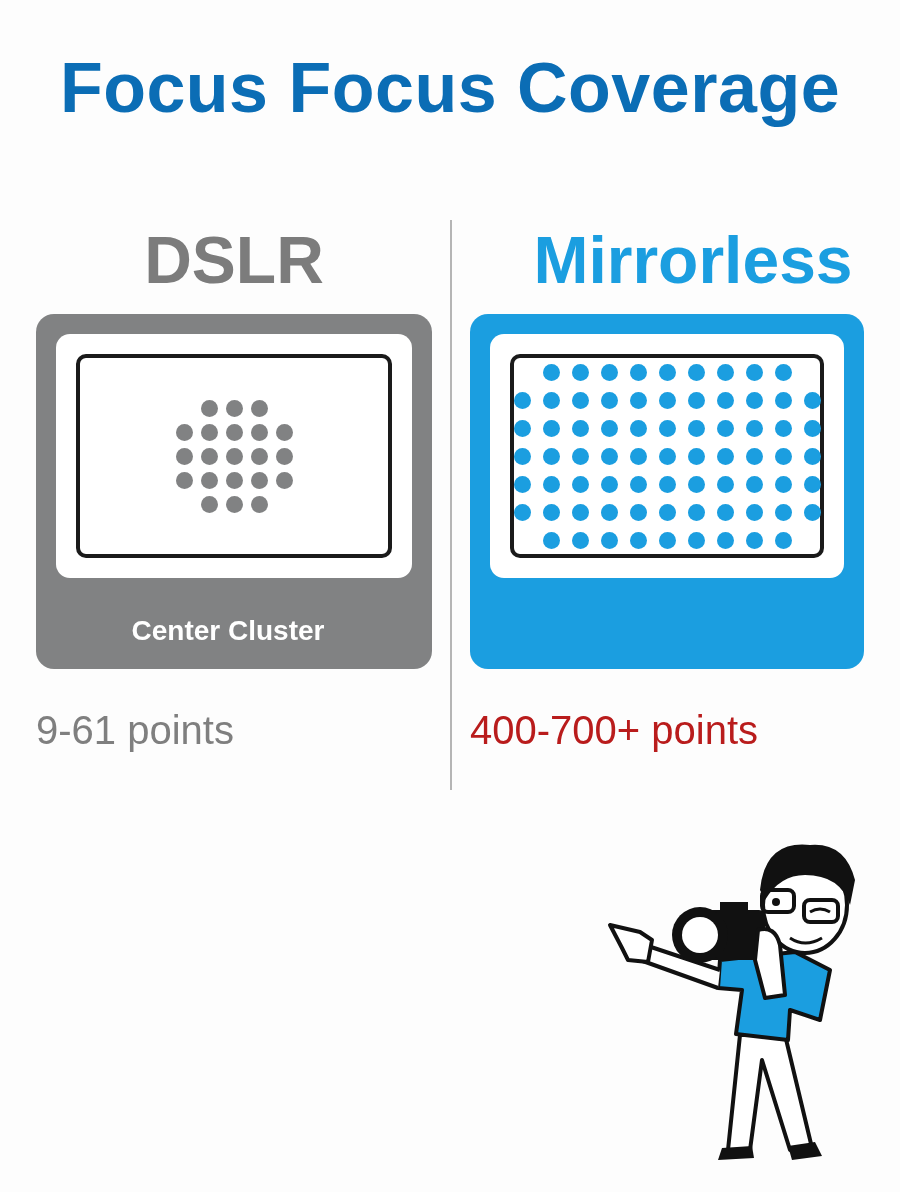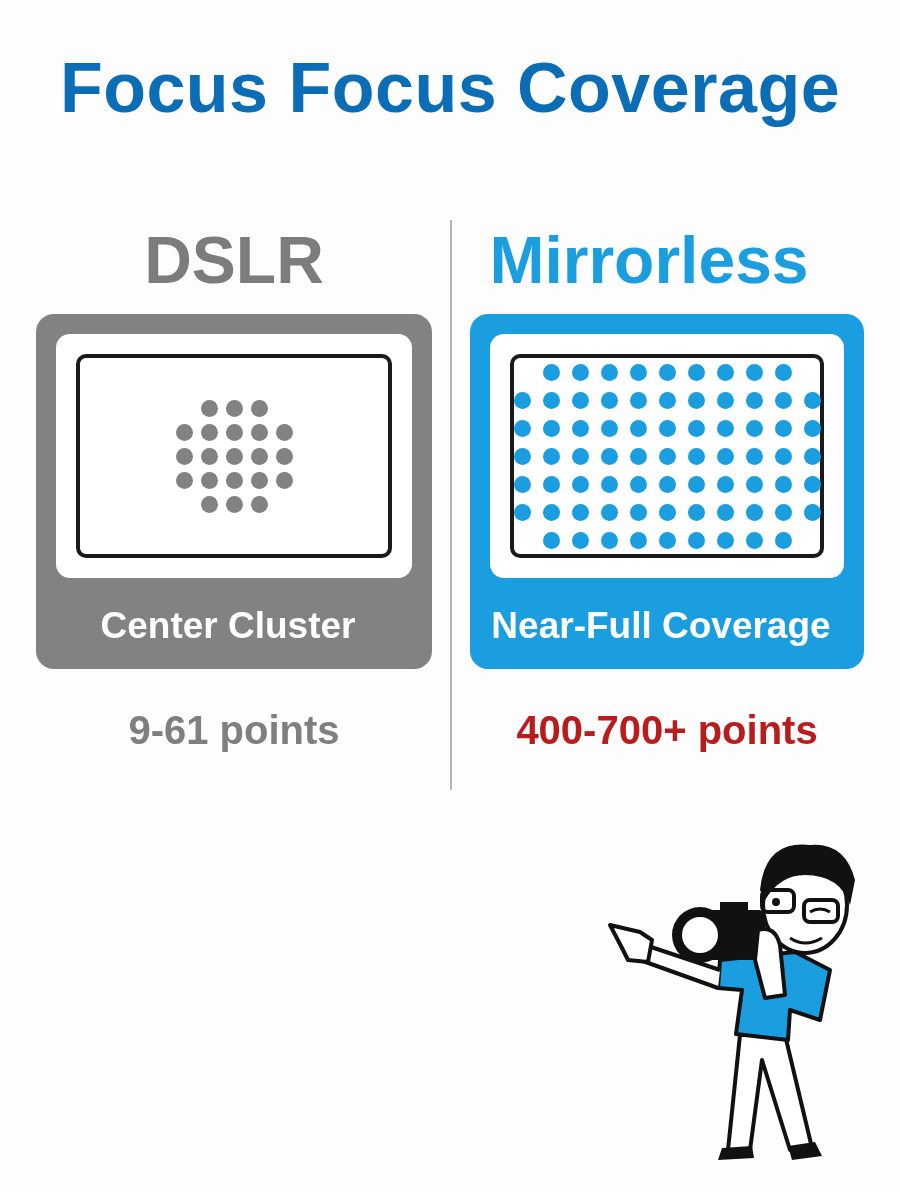--- a/index.html
+++ b/index.html
@@ -1,30 +1,30 @@
 <!DOCTYPE html>
 <html><head>
 <meta charset="utf-8">
 <style>
   html,body{margin:0;padding:0;background:#fdfdfd;}
   body{width:900px;height:1192px;position:relative;overflow:hidden;font-family:"Liberation Sans","DejaVu Sans",sans-serif;}
   .title{position:absolute;left:0;top:48px;width:900px;text-align:center;font-size:70px;font-weight:700;color:#0b6db5;letter-spacing:0.5px;}
   .divider{position:absolute;left:450px;top:220px;width:2px;height:570px;background:#b5b5b5;}
   .col-head{position:absolute;top:222px;font-size:66px;font-weight:700;text-align:center;}
   .col-head.dslr{left:36px;width:396px;color:#7c7c7c;}
-  .col-head.mirror{left:452px;width:394px;color:#1b9ee0;}
+  .col-head.mirror{left:496px;width:394px;color:#1b9ee0;}
   .panel{position:absolute;top:314px;height:355px;border-radius:18px;}
   .panel.dslr{left:36px;width:396px;background:#818283;}
   .panel.mirror{left:470px;width:394px;background:#1b9ee0;}
   .inner{position:absolute;left:20px;top:20px;right:20px;height:244px;background:#fff;border-radius:14px;}
   .frame{position:absolute;left:20px;top:20px;right:20px;bottom:20px;border:4px solid #1a1a1a;border-radius:10px;}
-  .panel-label{position:absolute;left:0;right:12px;bottom:22px;text-align:center;color:#fff;font-size:37px;font-weight:700;}
+  .panel-label{position:absolute;left:0;right:12px;bottom:22px;text-align:center;color:#fff;font-size:28px;font-weight:700;}
   .dots{position:absolute;left:0;top:0;right:0;bottom:0;}
   .dot{position:absolute;border-radius:50%;}
-  .points{position:absolute;top:708px;font-size:40px;font-weight:700;text-align:center;}
+  .points{position:absolute;top:708px;font-size:40px;font-weight:400;text-align:left;}
   .points.dslr{left:36px;width:396px;color:#7f7f7f;}
   .points.mirror{left:470px;width:394px;color:#b91c1c;}
   .mascot{position:absolute;left:600px;top:820px;width:280px;height:360px;}
 </style>
 </head>
 <body>
 
 <div class="title">Focus Focus Coverage</div>
 
 <div class="divider"></div>
@@ -136,21 +136,20 @@
           <div class="dot" style="left: 86.5px; top: 173.5px; height: 17px; width: 17px; background: rgb(27, 158, 224);"></div>
           <div class="dot" style="left: 115.5px; top: 173.5px; height: 17px; width: 17px; background: rgb(27, 158, 224);"></div>
           <div class="dot" style="left: 144.5px; top: 173.5px; height: 17px; width: 17px; background: rgb(27, 158, 224);"></div>
           <div class="dot" style="left: 173.5px; top: 173.5px; height: 17px; width: 17px; background: rgb(27, 158, 224);"></div>
           <div class="dot" style="left: 202.5px; top: 173.5px; height: 17px; width: 17px; background: rgb(27, 158, 224);"></div>
           <div class="dot" style="left: 231.5px; top: 173.5px; height: 17px; width: 17px; background: rgb(27, 158, 224);"></div>
           <div class="dot" style="left: 260.5px; top: 173.5px; height: 17px; width: 17px; background: rgb(27, 158, 224);"></div>
         </div>
     </div>
   </div>
-  <div class="panel-label">Near-Full Coverage</div>
 </div>
 
 <div class="points dslr">9-61 points</div>
 <div class="points mirror">400-700+ points</div>
 
 <svg class="mascot" viewBox="0 0 280 360">
 
   <path d="M140 215 L128 330 L150 330 L162 240 L190 330 L212 328 L185 215 Z" fill="#fff" stroke="#111" stroke-width="4" stroke-linejoin="round"></path>
   <path d="M122 328 L152 326 L154 338 L118 340 Z" fill="#111"></path>
   <path d="M188 326 L215 322 L222 336 L192 340 Z" fill="#111"></path>

